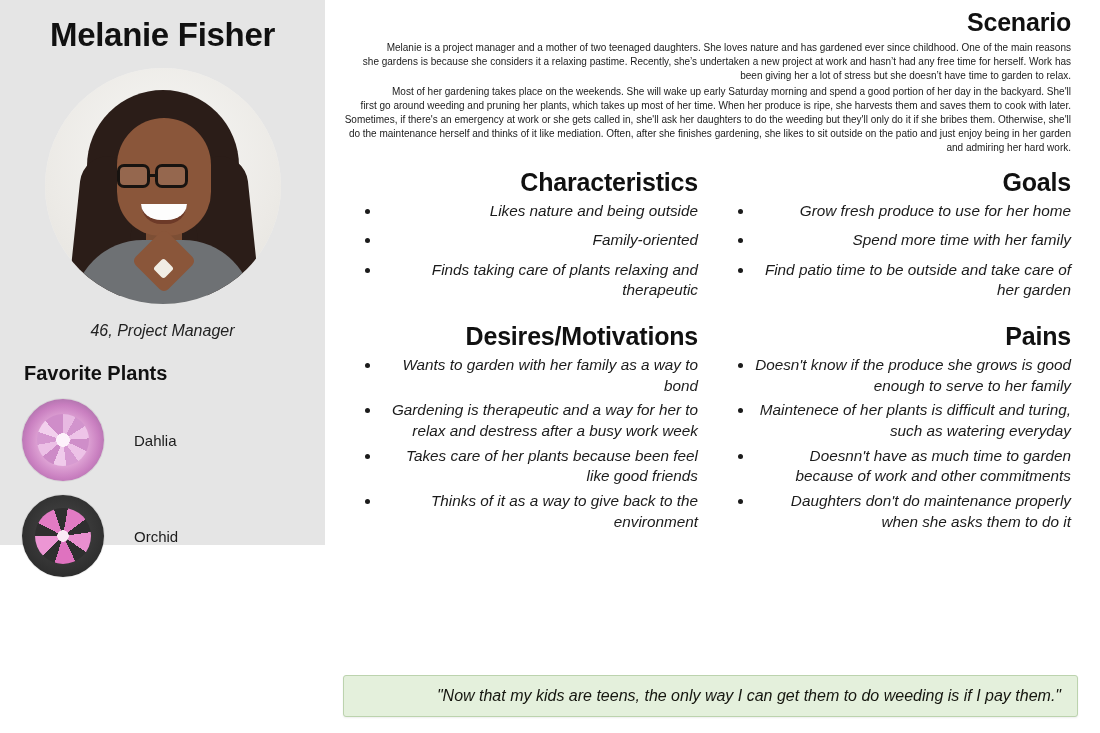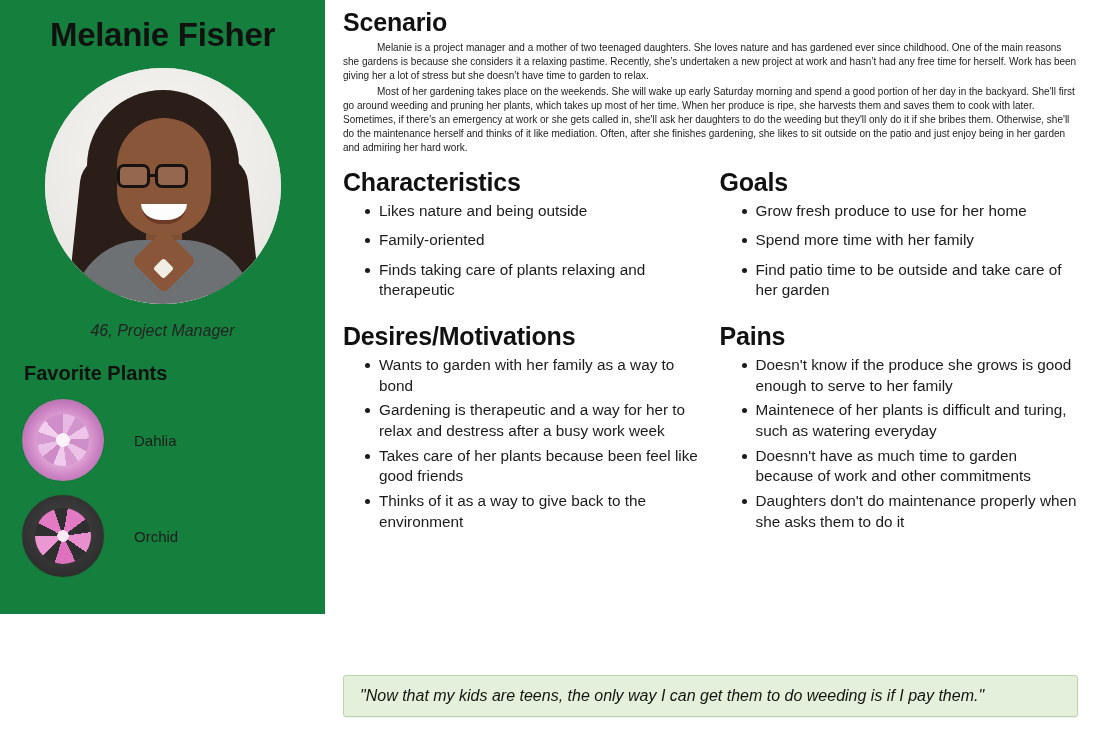--- a/index.html
+++ b/index.html
@@ -16,22 +16,22 @@
   .page {
     position: relative;
     width: 1100px;
     height: 733px;
     display: flex;
   }
 
   
   .sidebar {
     width: 325px;
-    height: 614px;
-    background: #15803d;
+    height: 545px;
+    background: #e5e5e5;
     flex: 0 0 325px;
     padding: 8px 18px 8px 18px;
     position: relative;
   }
   .persona-name {
     text-align: center;
     font-size: 33px;
     font-weight: bold;
     letter-spacing: -0.3px;
     margin: 8px 0 0 0;
@@ -201,22 +201,23 @@
     background:
       radial-gradient(circle at 50% 50%, #fbe8f6 0 14%, rgba(0,0,0,0) 15%),
       conic-gradient(from 10deg, #e27bc4 0 12%, #2f2f2f 12% 20%, #e98fcf 20% 32%,
                      #2f2f2f 32% 40%, #df72bf 40% 52%, #2f2f2f 52% 60%,
                      #ec96d4 60% 72%, #2f2f2f 72% 80%, #e27bc4 80% 92%, #2f2f2f 92% 100%);
   }
 
   
   .content {
     flex: 1 1 auto;
-    padding: 6px 22px 0 18px;
-    position: relative;
+    padding: 6px 29px 0 18px;
+    position: relative;
+    text-align: right;
   }
   h2.section {
     font-size: 25px;
     font-weight: bold;
     margin: 2px 0 4px 0;
     color: #111;
     letter-spacing: -0.2px;
   }
   .scenario p {
     font-size: 10px;
@@ -231,20 +232,21 @@
     display: flex;
     gap: 18px;
     margin-top: 10px;
   }
   .col { width: 50%; }
   .col h2.section { margin-top: 2px; }
   ul.bullets {
     margin: 4px 0 0 0;
     padding-left: 22px;
     list-style: none;
+    font-style: italic;
   }
   ul.bullets li {
     font-size: 15.3px;
     line-height: 1.35;
     margin-bottom: 9px;
     position: relative;
     padding-left: 14px;
     color: #1b1b1b;
   }
   ul.bullets li::before {

